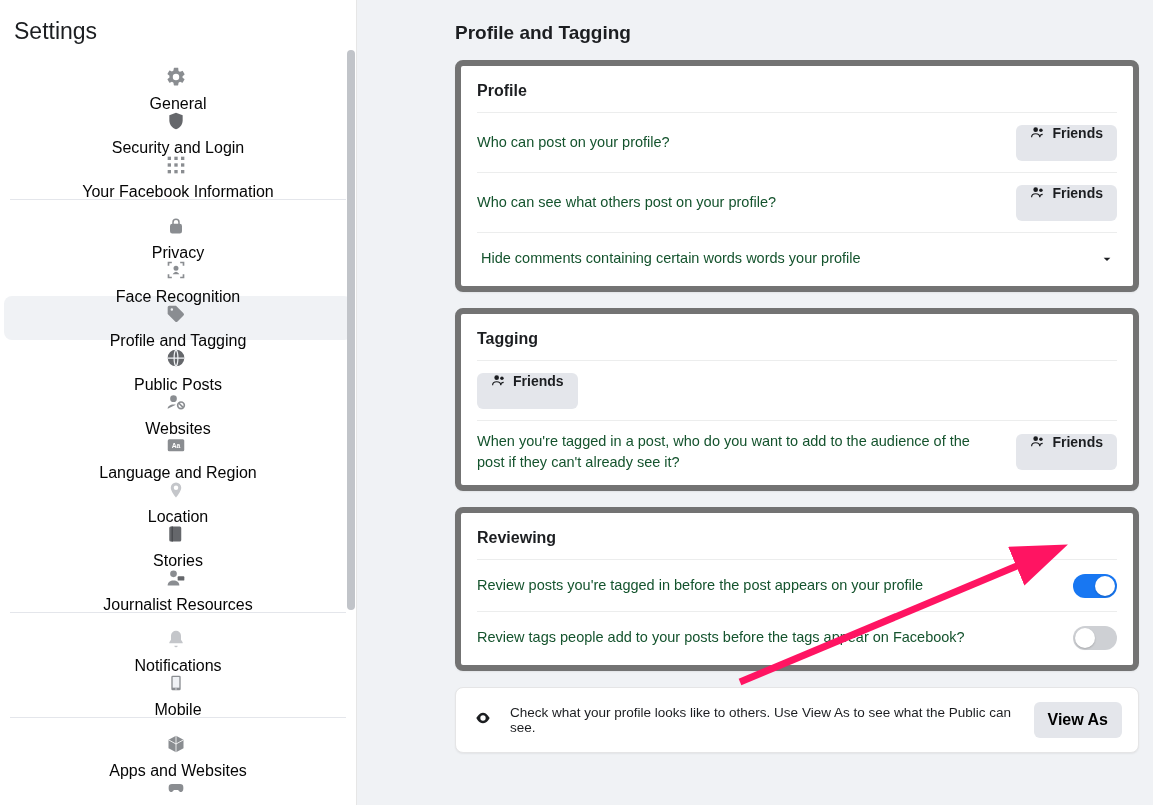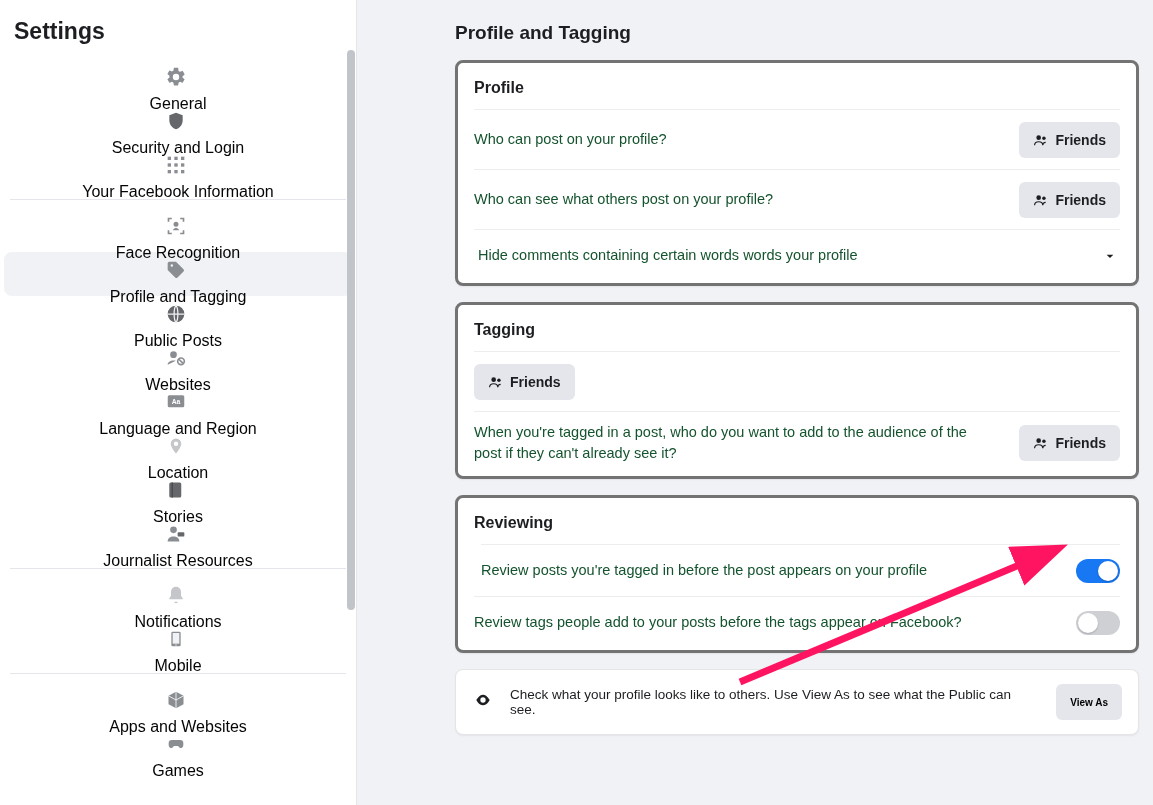--- a/index.html
+++ b/index.html
@@ -15,21 +15,21 @@
   
   .sidebar {
     width: 356px;
     height: 805px;
     background: #ffffff;
     position: relative;
     padding-top: 6px;
   }
   .sidebar-title {
     font-size: 23px;
-    font-weight: 700;
+    font-weight: 400;
     padding: 12px 14px 14px 14px;
   }
   .sidebar-list {
     padding: 0 4px 0 4px;
   }
   .side-item {
     display: flex;
     align-items: center;
     height: 44px;
     padding: 0 8px;
@@ -86,21 +86,21 @@
     max-width: 690px;
     margin-left: 84px;
   }
   .page-title {
     font-size: 19px;
     font-weight: 700;
     padding: 6px 0 16px 0;
   }
   .card {
     background: #ffffff;
-    border: 3px solid #737373;
+    border: 6px solid #737373;
     border-radius: 8px;
     box-shadow: 0 1px 2px rgba(0,0,0,0.06);
     margin-bottom: 16px;
     padding: 2px 16px;
   }
   .card-title {
     font-size: 16px;
     font-weight: 600;
     padding: 14px 0 12px 0;
   }
@@ -114,21 +114,20 @@
     gap: 20px;
   }
   .row-label {
     font-size: 14.5px;
     font-weight: 500;
     line-height: 1.45;
     color: #14532d;
   }
   .pill-btn {
     display: flex;
-    align-items: center;
     gap: 6px;
     background: #e4e6eb;
     border: none;
     border-radius: 6px;
     padding: 0 14px;
     height: 36px;
     font-size: 14px;
     font-weight: 600;
     color: #1c1e21;
     cursor: pointer;
@@ -176,21 +175,21 @@
     font-size: 13.5px;
     color: #1c1e21;
     flex: 1;
   }
   .viewas-btn {
     background: #e4e6eb;
     border: none;
     border-radius: 6px;
     padding: 0 14px;
     height: 36px;
-    font-size: 10px;
+    font-size: 16px;
     font-weight: 600;
     cursor: pointer;
   }
   
   .arrow-overlay {
     position: fixed;
     top: 0; left: 0;
     width: 1153px;
     height: 805px;
     pointer-events: none;
@@ -233,20 +232,28 @@
             <rect x="18" y="18" width="4" height="4"></rect>
           </svg>
         </span>
       <span class="side-label">Your Facebook Information</span>
     </div>
   </div>
 
   <hr class="divider">
 
   <div class="sidebar-list">
+    <div class="side-item">
+      <span class="side-icon">
+          <svg width="18" height="20" viewBox="0 0 24 24" fill="#8a8d91">
+            <path d="M17 9V7a5 5 0 10-10 0v2a3 3 0 00-3 3v7a3 3 0 003 3h10a3 3 0 003-3v-7a3 3 0 00-3-3zM9 7a3 3 0 016 0v2H9z"></path>
+          </svg>
+        </span>
+      <span class="side-label">Privacy</span>
+    </div>
     <div class="side-item">
       <span class="side-icon">
           <svg width="20" height="20" viewBox="0 0 24 24" fill="none" stroke="#8a8d91" stroke-width="2">
             <path d="M3 7V3h4M21 7V3h-4M3 17v4h4M21 17v4h-4"></path>
             <circle cx="12" cy="10" r="2" fill="#8a8d91"></circle>
             <path d="M8 17c1-2 3-3 4-3s3 1 4 3" fill="#8a8d91" stroke="none"></path>
           </svg>
         </span>
       <span class="side-label">Face Recognition</span>
     </div>
@@ -432,21 +439,21 @@
                 <path d="M1 21c0-4 3-6 7-6s7 2 7 6M15 21c0-3 2.5-5 5-5" stroke="#1c1e21" stroke-width="2" fill="none"></path>
               </svg>
             </span>
           <span>Friends</span>
         </button>
       </div>
     </div>
 
     <div class="card">
       <div class="card-title">Reviewing</div>
-      <div class="row" style="min-height:52px;margin-left:7px;">
+      <div class="row" style="min-height:52px;">
         <span class="row-label">Review posts you're tagged in before the post appears on your profile</span>
         <div class="toggle on">
             <div class="knob"></div>
           </div>
       </div>
       <div class="row" style="min-height:52px;">
         <span class="row-label">Review tags people add to your posts before the tags appear on Facebook?</span>
         <div class="toggle off">
             <div class="knob"></div>
           </div>

